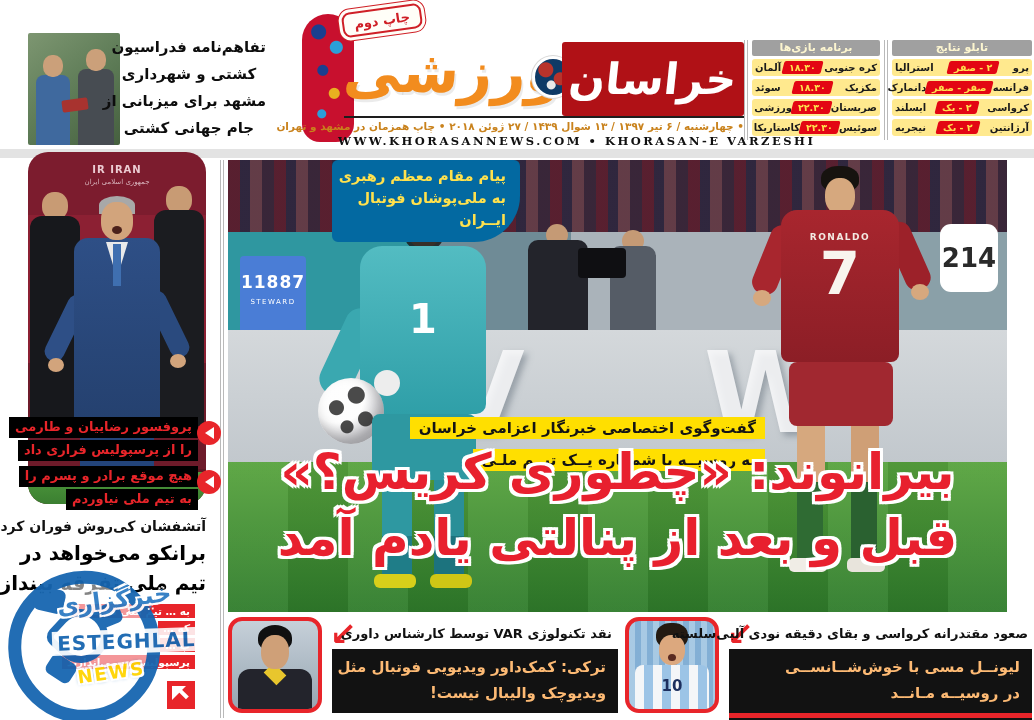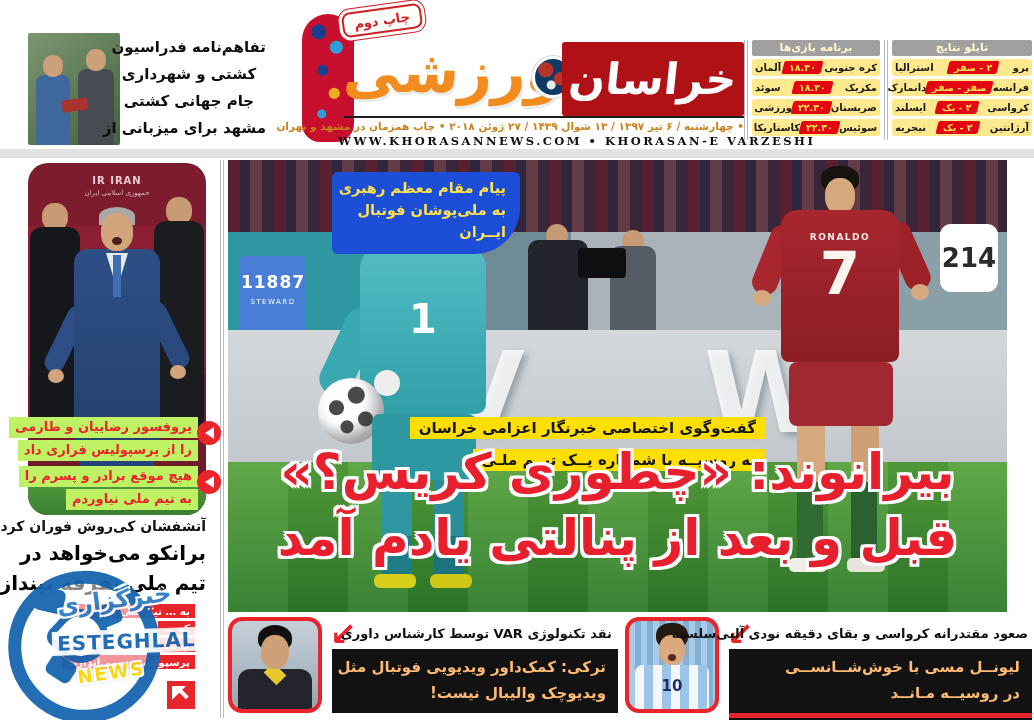--- a/index.html
+++ b/index.html
@@ -59,21 +59,21 @@
   .tbl-h{height:16px;background:#a0a0a0;color:#fdf6cf;font-size:11px;font-weight:bold;
     text-align:center;line-height:16px;border-radius:2px;direction:rtl;}
   .trow{height:17px;margin-top:3px;background:#ffe98e;border-radius:3px;display:flex;direction:rtl;
     align-items:center;justify-content:space-between;padding:0 3px;font-size:10px;font-weight:bold;color:#1a1a1a;}
   .pill{background:#e30613;color:#ffe14d;font-size:9.5px;font-weight:bold;padding:1px 6px;
     transform:skewX(-14deg);border-radius:2px;}
   .pill span{display:inline-block;transform:skewX(14deg);white-space:nowrap;}
 
   
   .vdiv-left{left:220px;top:160px;height:558px;}
-  .lc-photo{left:28px;top:163px;width:178px;height:352px;overflow:hidden;
+  .lc-photo{left:28px;top:152px;width:178px;height:352px;overflow:hidden;
     background:linear-gradient(#7c1c2e 0 18%,#8c2033 18% 60%,#6e1b2a 60% 90%,#5f1824 90%);border-radius:20px;}
   .lc-sign{position:absolute;left:0;top:12px;width:100%;text-align:center;color:#ecccd2;
     font-weight:bold;font-size:10px;letter-spacing:1px;}
   .lc-sign2{position:absolute;left:0;top:26px;width:100%;text-align:center;color:#d9b4bc;
     font-size:7px;direction:rtl;}
   .figA{position:absolute;left:2px;top:64px;width:50px;height:210px;background:#17181c;border-radius:12px 12px 0 0;}
   .figB{position:absolute;left:126px;top:58px;width:50px;height:216px;background:#1b1c20;border-radius:12px 12px 0 0;}
   .headA,.headB{position:absolute;width:26px;height:28px;background:#c89b74;border-radius:46%;}
   .headA{left:14px;top:40px;} .headB{left:138px;top:34px;}
   .coach-hair{position:absolute;left:71px;top:44px;width:36px;height:18px;background:#a8a8a8;border-radius:50% 50% 0 0;}
@@ -88,21 +88,21 @@
     border-radius:10px;transform:rotate(26deg);}
   .coach-armR{position:absolute;left:130px;top:136px;width:20px;height:72px;background:#2a4a7e;
     border-radius:10px;transform:rotate(-26deg);}
   .handL,.handR{position:absolute;width:16px;height:14px;background:#d2a47c;border-radius:50%;}
   .handL{left:20px;top:206px;} .handR{left:142px;top:202px;}
   .coach-legs{position:absolute;left:52px;top:278px;width:74px;height:62px;background:#23447a;}
   .lc-pitch{position:absolute;left:0;bottom:0;width:100%;height:32px;background:linear-gradient(#4f9a3d,#3b7f31);}
 
   .banner{position:absolute;display:flex;flex-direction:column;align-items:flex-end;gap:2px;z-index:4;}
   .banner1{right:836px;top:417px;} .banner2{right:836px;top:466px;}
-  .ystrip{background:#bef264;color:#e8252a;font-weight:bold;font-size:13px;padding:2px 6px;
+  .ystrip{background:#000000;color:#e8252a;font-weight:bold;font-size:13px;padding:2px 6px;
     direction:rtl;white-space:nowrap;line-height:1.3;margin-left:43px;}
   .circ{position:absolute;width:24px;height:24px;border-radius:50%;background:#e8252a;
     display:flex;align-items:center;justify-content:center;z-index:4;}
   .c1{left:197px;top:421px;} .c2{left:197px;top:470px;}
   .tri-left{width:0;height:0;border-top:6px solid transparent;border-bottom:6px solid transparent;border-right:9px solid #fff;}
 
   .lc-kicker{right:828px;top:518px;direction:rtl;font-weight:bold;font-size:14px;color:#111;white-space:nowrap;}
   .lc-headline{right:828px;top:538px;direction:rtl;text-align:right;font-size:20px;font-weight:bold;
     color:#000;line-height:1.5;}
   .lc-headline span{display:block;white-space:nowrap;}
@@ -197,23 +197,23 @@
   .cr-handL,.cr-handR{width:18px;height:16px;background:#d6a87e;border-radius:50%;}
   .cr-handL{left:20px;top:124px;} .cr-handR{left:178px;top:118px;}
   .cr-shorts{left:56px;top:196px;width:104px;height:64px;background:#a12830;border-radius:8px;}
   .cr-thighL{left:64px;top:260px;width:28px;height:58px;background:#d6a87e;}
   .cr-thighR{left:118px;top:260px;width:28px;height:58px;background:#cf9f76;}
   .cr-sockL{left:64px;top:316px;width:26px;height:78px;background:#2f6b33;}
   .cr-sockR{left:118px;top:316px;width:26px;height:78px;background:#2a6130;}
   .cr-bootL{left:56px;top:392px;width:38px;height:14px;background:#f0ede6;border-radius:5px;}
   .cr-bootR{left:114px;top:392px;width:38px;height:14px;background:#e8e4dc;border-radius:5px;}
 
-  .badge{position:absolute;left:104px;top:0;width:188px;height:82px;background:#1d4ed8;
+  .badge{position:absolute;left:104px;top:0;width:188px;height:82px;background:#0369a1;
     border-radius:6px 6px 46px 6px;z-index:5;padding:6px 14px 0 8px;box-sizing:border-box;
-    direction:rtl;text-align:right;margin-top:12px;}
+    direction:rtl;text-align:right;}
   .badge span{display:block;color:#ffe14d;font-weight:bold;font-size:14.5px;line-height:1.5;white-space:nowrap;}
   .caption{position:absolute;right:242px;top:216px;display:flex;flex-direction:column;align-items:flex-end;gap:10px;z-index:5;margin-top:41px;}
   .cstrip{background:#ffdf00;color:#141414;font-weight:bold;font-size:15px;padding:2px 9px;
     direction:rtl;white-space:nowrap;}
   .m-headline{position:absolute;left:0;right:0;top:280px;text-align:center;direction:rtl;z-index:6;
     color:#e8202e;font-weight:bold;
     text-shadow:-3px -3px 0 #fff,3px -3px 0 #fff,-3px 3px 0 #fff,3px 3px 0 #fff,
       -3px 0 0 #fff,3px 0 0 #fff,0 -3px 0 #fff,0 3px 0 #fff;}
   .mh1{font-size:50px;line-height:64px;}
   .mh2{font-size:50px;line-height:68px;}
@@ -253,22 +253,22 @@
   <div class="abs tl-photo">
     <div class="tl-manL"></div>
     <div class="tl-manR"></div>
     <div class="tl-headL"></div>
     <div class="tl-headR"></div>
     <div class="tl-folder"></div>
   </div>
   <div class="abs tl-headline">
     <span>تفاهم‌نامه فدراسیون</span>
     <span>کشتی و شهرداری</span>
+    <span>مشهد برای میزبانی از</span>
     <span>جام جهانی کشتی</span>
-    <span>مشهد برای میزبانی از</span>
   </div>
 
   <div class="abs graybar"></div>
 
   <div class="abs wc-logo">
     <div class="wc-body"></div>
   </div>
   <div class="abs stamp">چاپ دوم</div>
   <div class="abs sub-title">ورزشی</div>
   <div class="abs mast-ball"></div>

